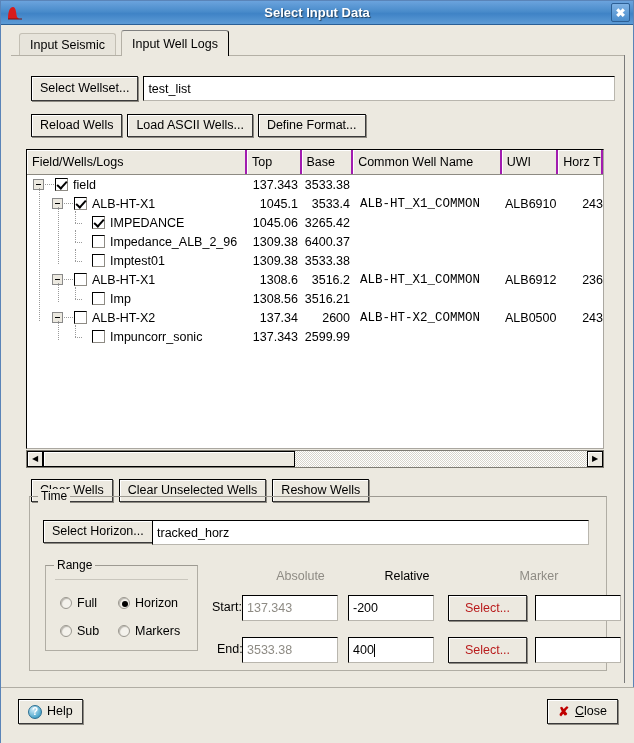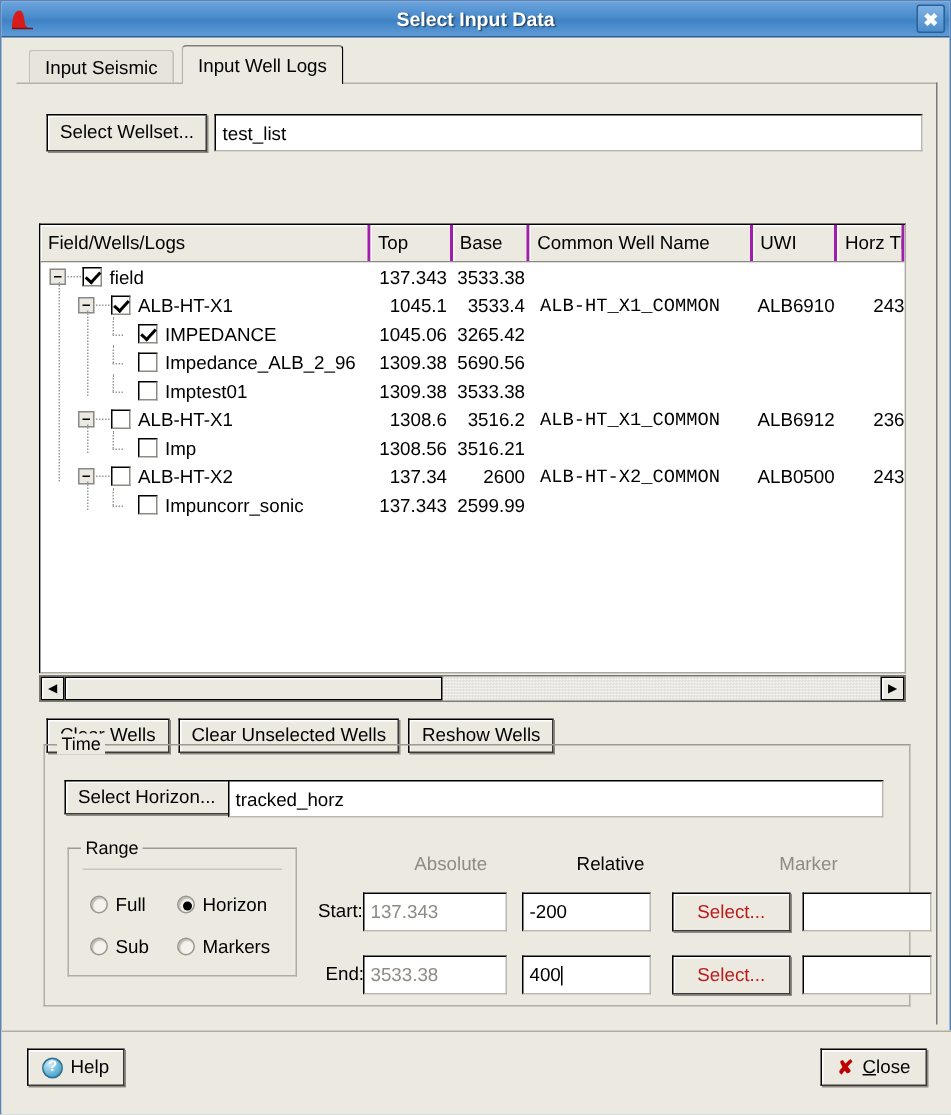--- a/index.html
+++ b/index.html
@@ -395,20 +395,25 @@
     <div class="tab active">Input Well Logs</div>
   </div>
 
   <div class="panel">
 
     <div class="wellset-row">
       <button class="btn">Select Wellset...</button>
       <div class="field">test_list</div>
     </div>
 
+    <div class="toolrow">
+      <button class="btn">Reload Wells</button>
+      <button class="btn">Load ASCII Wells...</button>
+      <button class="btn">Define Format...</button>
+    </div>
 
     <div class="tree-wrap">
       <div class="thead">
         <div class="th" style="width:222px">Field/Wells/Logs</div>
         <div class="th" style="width:55px">Top</div>
         <div class="th" style="width:52px">Base</div>
         <div class="th" style="width:150px">Common Well Name</div>
         <div class="th" style="width:57px">UWI</div>
         <div class="th" style="width:45px">Horz Ti</div>
       </div>
@@ -457,21 +462,21 @@
           </div>
           <div class="trow">
             <div class="c-name">
               <span class="indent" style="width: 44px;"></span>
               <span class="elbow"></span>
               <span class="indent" style="width: 8px;"></span>
               <span class="cbox"></span>
               <span class="node-label">Impedance_ALB_2_96</span>
             </div>
             <div class="c-top">1309.38</div>
-            <div class="c-base">5690.56</div>
+            <div class="c-base">6400.37</div>
             <div class="c-cwn"></div>
             <div class="c-uwi"></div>
             <div class="c-hz"></div>
           </div>
           <div class="trow">
             <div class="c-name">
               <span class="indent" style="width: 44px;"></span>
               <span class="elbow"></span>
               <span class="indent" style="width: 8px;"></span>
               <span class="cbox"></span>

